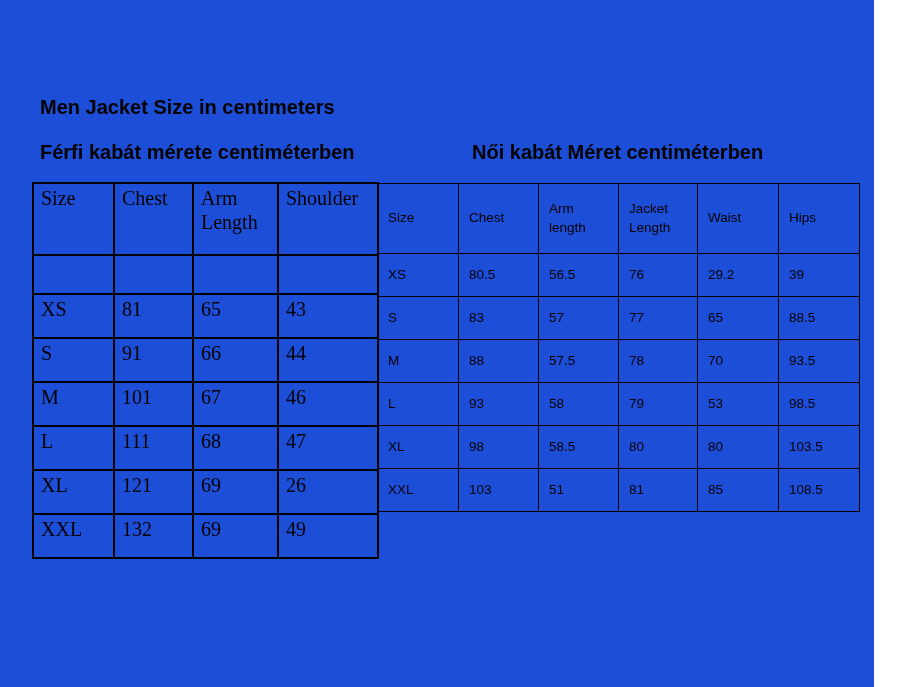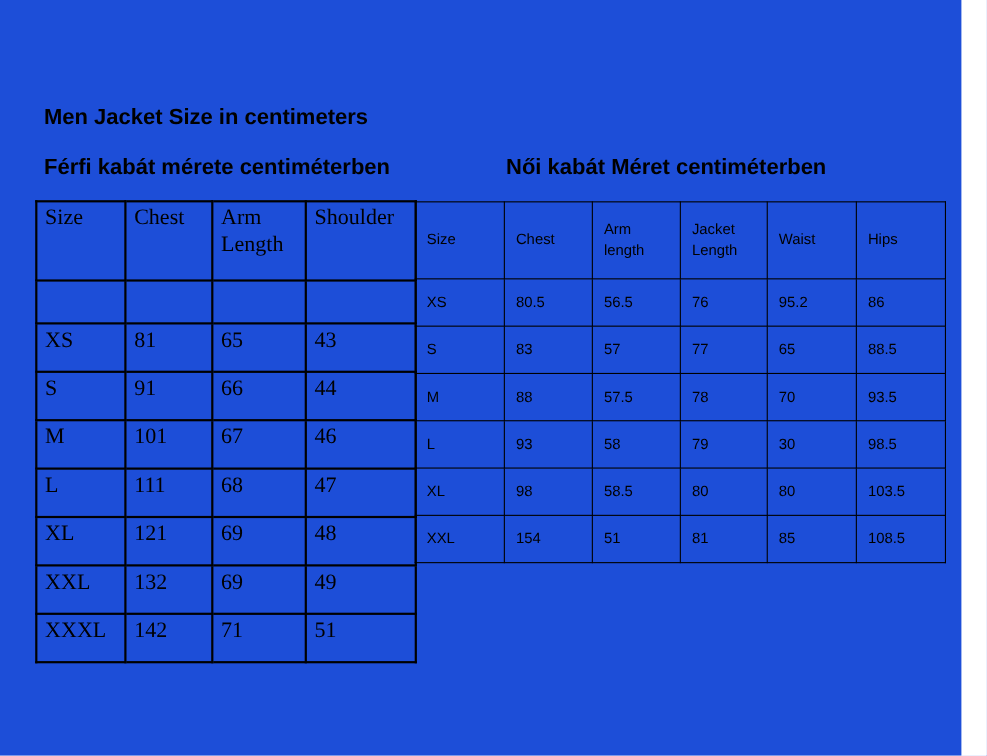--- a/index.html
+++ b/index.html
@@ -18,21 +18,21 @@
     position: absolute;
     font-family: "Liberation Sans", sans-serif;
     font-weight: 700;
     font-size: 20px;
     color: #000000;
     white-space: nowrap;
   }
   #men-title-en   { left: 40px;  top: 96px;  }
   #women-title-en { left: 445px; top: 96px;  }
   #men-title-hu   { left: 40px;  top: 141px; }
-  #women-title-hu { left: 460px; top: 141px; }
+  #women-title-hu { left: 472px; top: 141px; }
 
   
   #men-table {
     position: absolute;
     left: 32px; top: 182px;
     width: 345px;
     border-collapse: collapse;
     table-layout: fixed;
     font-family: "Liberation Serif", "DejaVu Serif", serif;
     font-size: 20px;
@@ -136,33 +136,27 @@
         <tr>
           <td>L</td>
           <td>111</td>
           <td>68</td>
           <td>47</td>
         </tr>
         <tr>
           <td>XL</td>
           <td>121</td>
           <td>69</td>
-          <td>48</td>
+          <td>26</td>
         </tr>
         <tr>
           <td>XXL</td>
           <td>132</td>
           <td>69</td>
           <td>49</td>
-        </tr>
-        <tr>
-          <td>XXXL</td>
-          <td>142</td>
-          <td>71</td>
-          <td>51</td>
         </tr>
       </tbody>
   </table>
 
   <table id="women-table">
     <colgroup>
         <col class="wc0">
         <col class="wc1">
         <col class="wc2">
         <col class="wc3">
@@ -180,22 +174,22 @@
         <th>Waist</th>
         <th>Hips</th>
       </tr>
     </thead>
     <tbody>
         <tr>
           <td>XS</td>
           <td>80.5</td>
           <td>56.5</td>
           <td>76</td>
-          <td>95.2</td>
-          <td>86</td>
+          <td>29.2</td>
+          <td>39</td>
         </tr>
         <tr>
           <td>S</td>
           <td>83</td>
           <td>57</td>
           <td>77</td>
           <td>65</td>
           <td>88.5</td>
         </tr>
         <tr>
@@ -204,34 +198,34 @@
           <td>57.5</td>
           <td>78</td>
           <td>70</td>
           <td>93.5</td>
         </tr>
         <tr>
           <td>L</td>
           <td>93</td>
           <td>58</td>
           <td>79</td>
-          <td>30</td>
+          <td>53</td>
           <td>98.5</td>
         </tr>
         <tr>
           <td>XL</td>
           <td>98</td>
           <td>58.5</td>
           <td>80</td>
           <td>80</td>
           <td>103.5</td>
         </tr>
         <tr>
           <td>XXL</td>
-          <td>154</td>
+          <td>103</td>
           <td>51</td>
           <td>81</td>
           <td>85</td>
           <td>108.5</td>
         </tr>
       </tbody>
   </table>
 
 </div>
 

